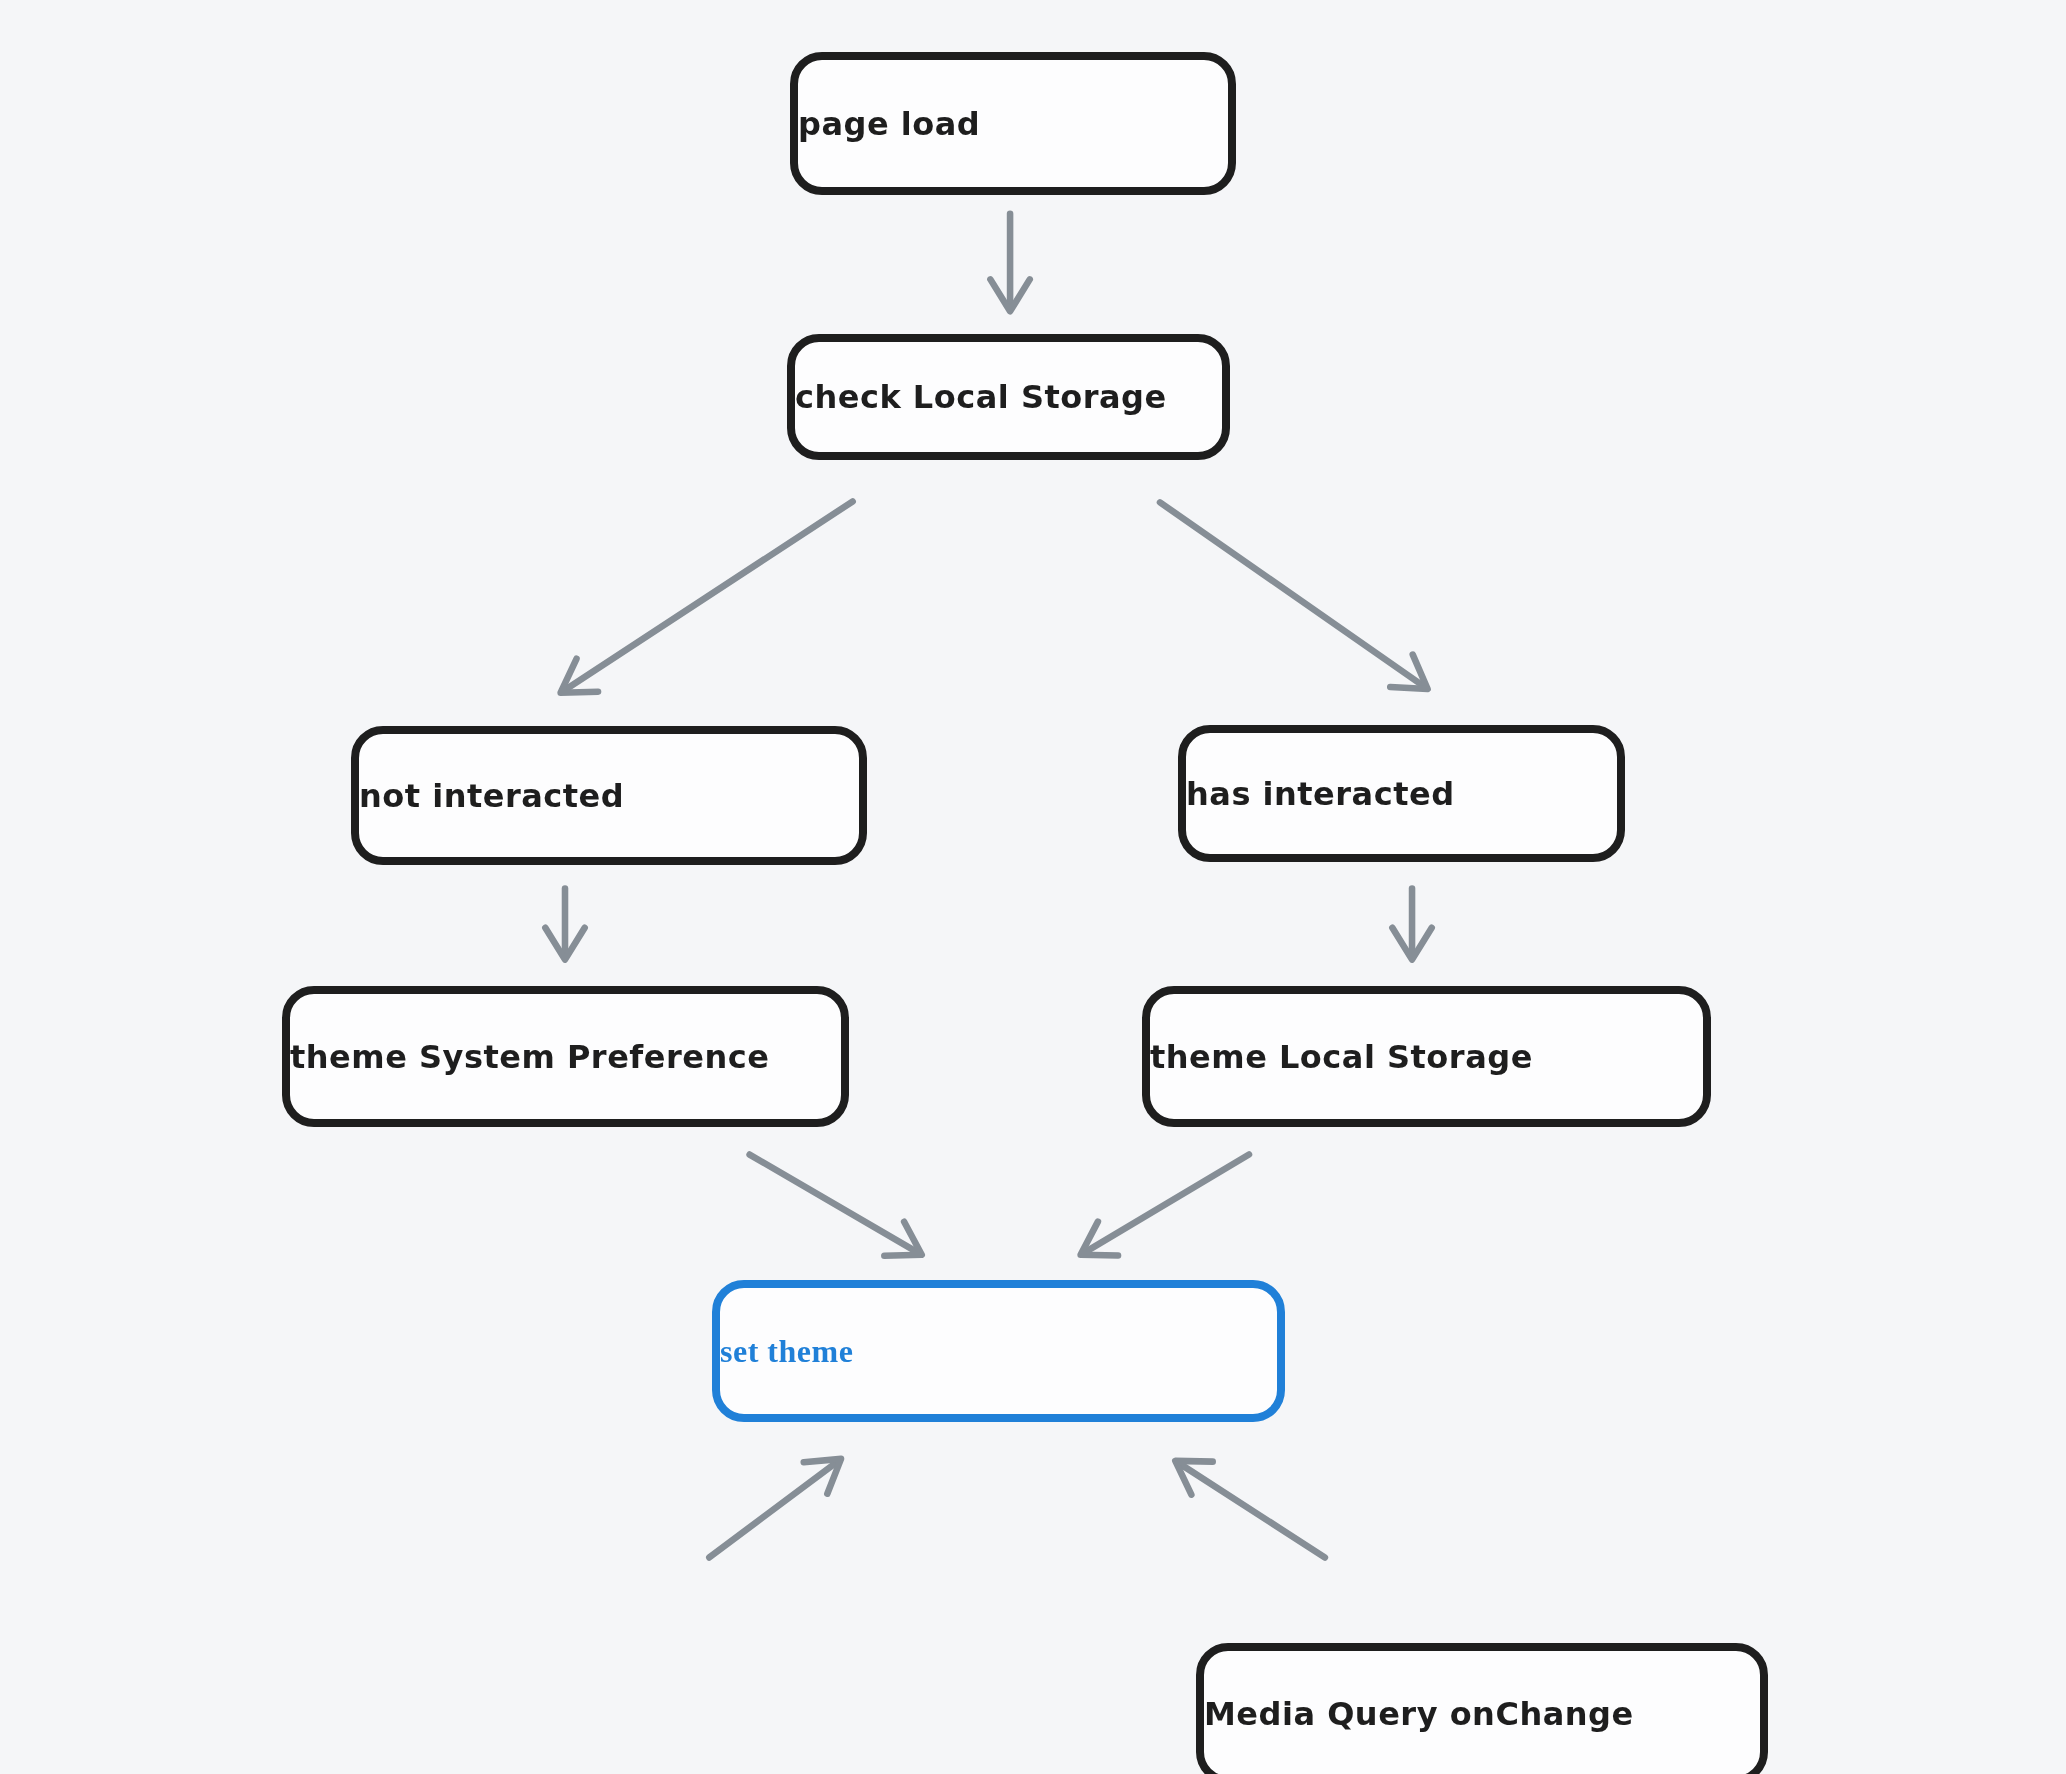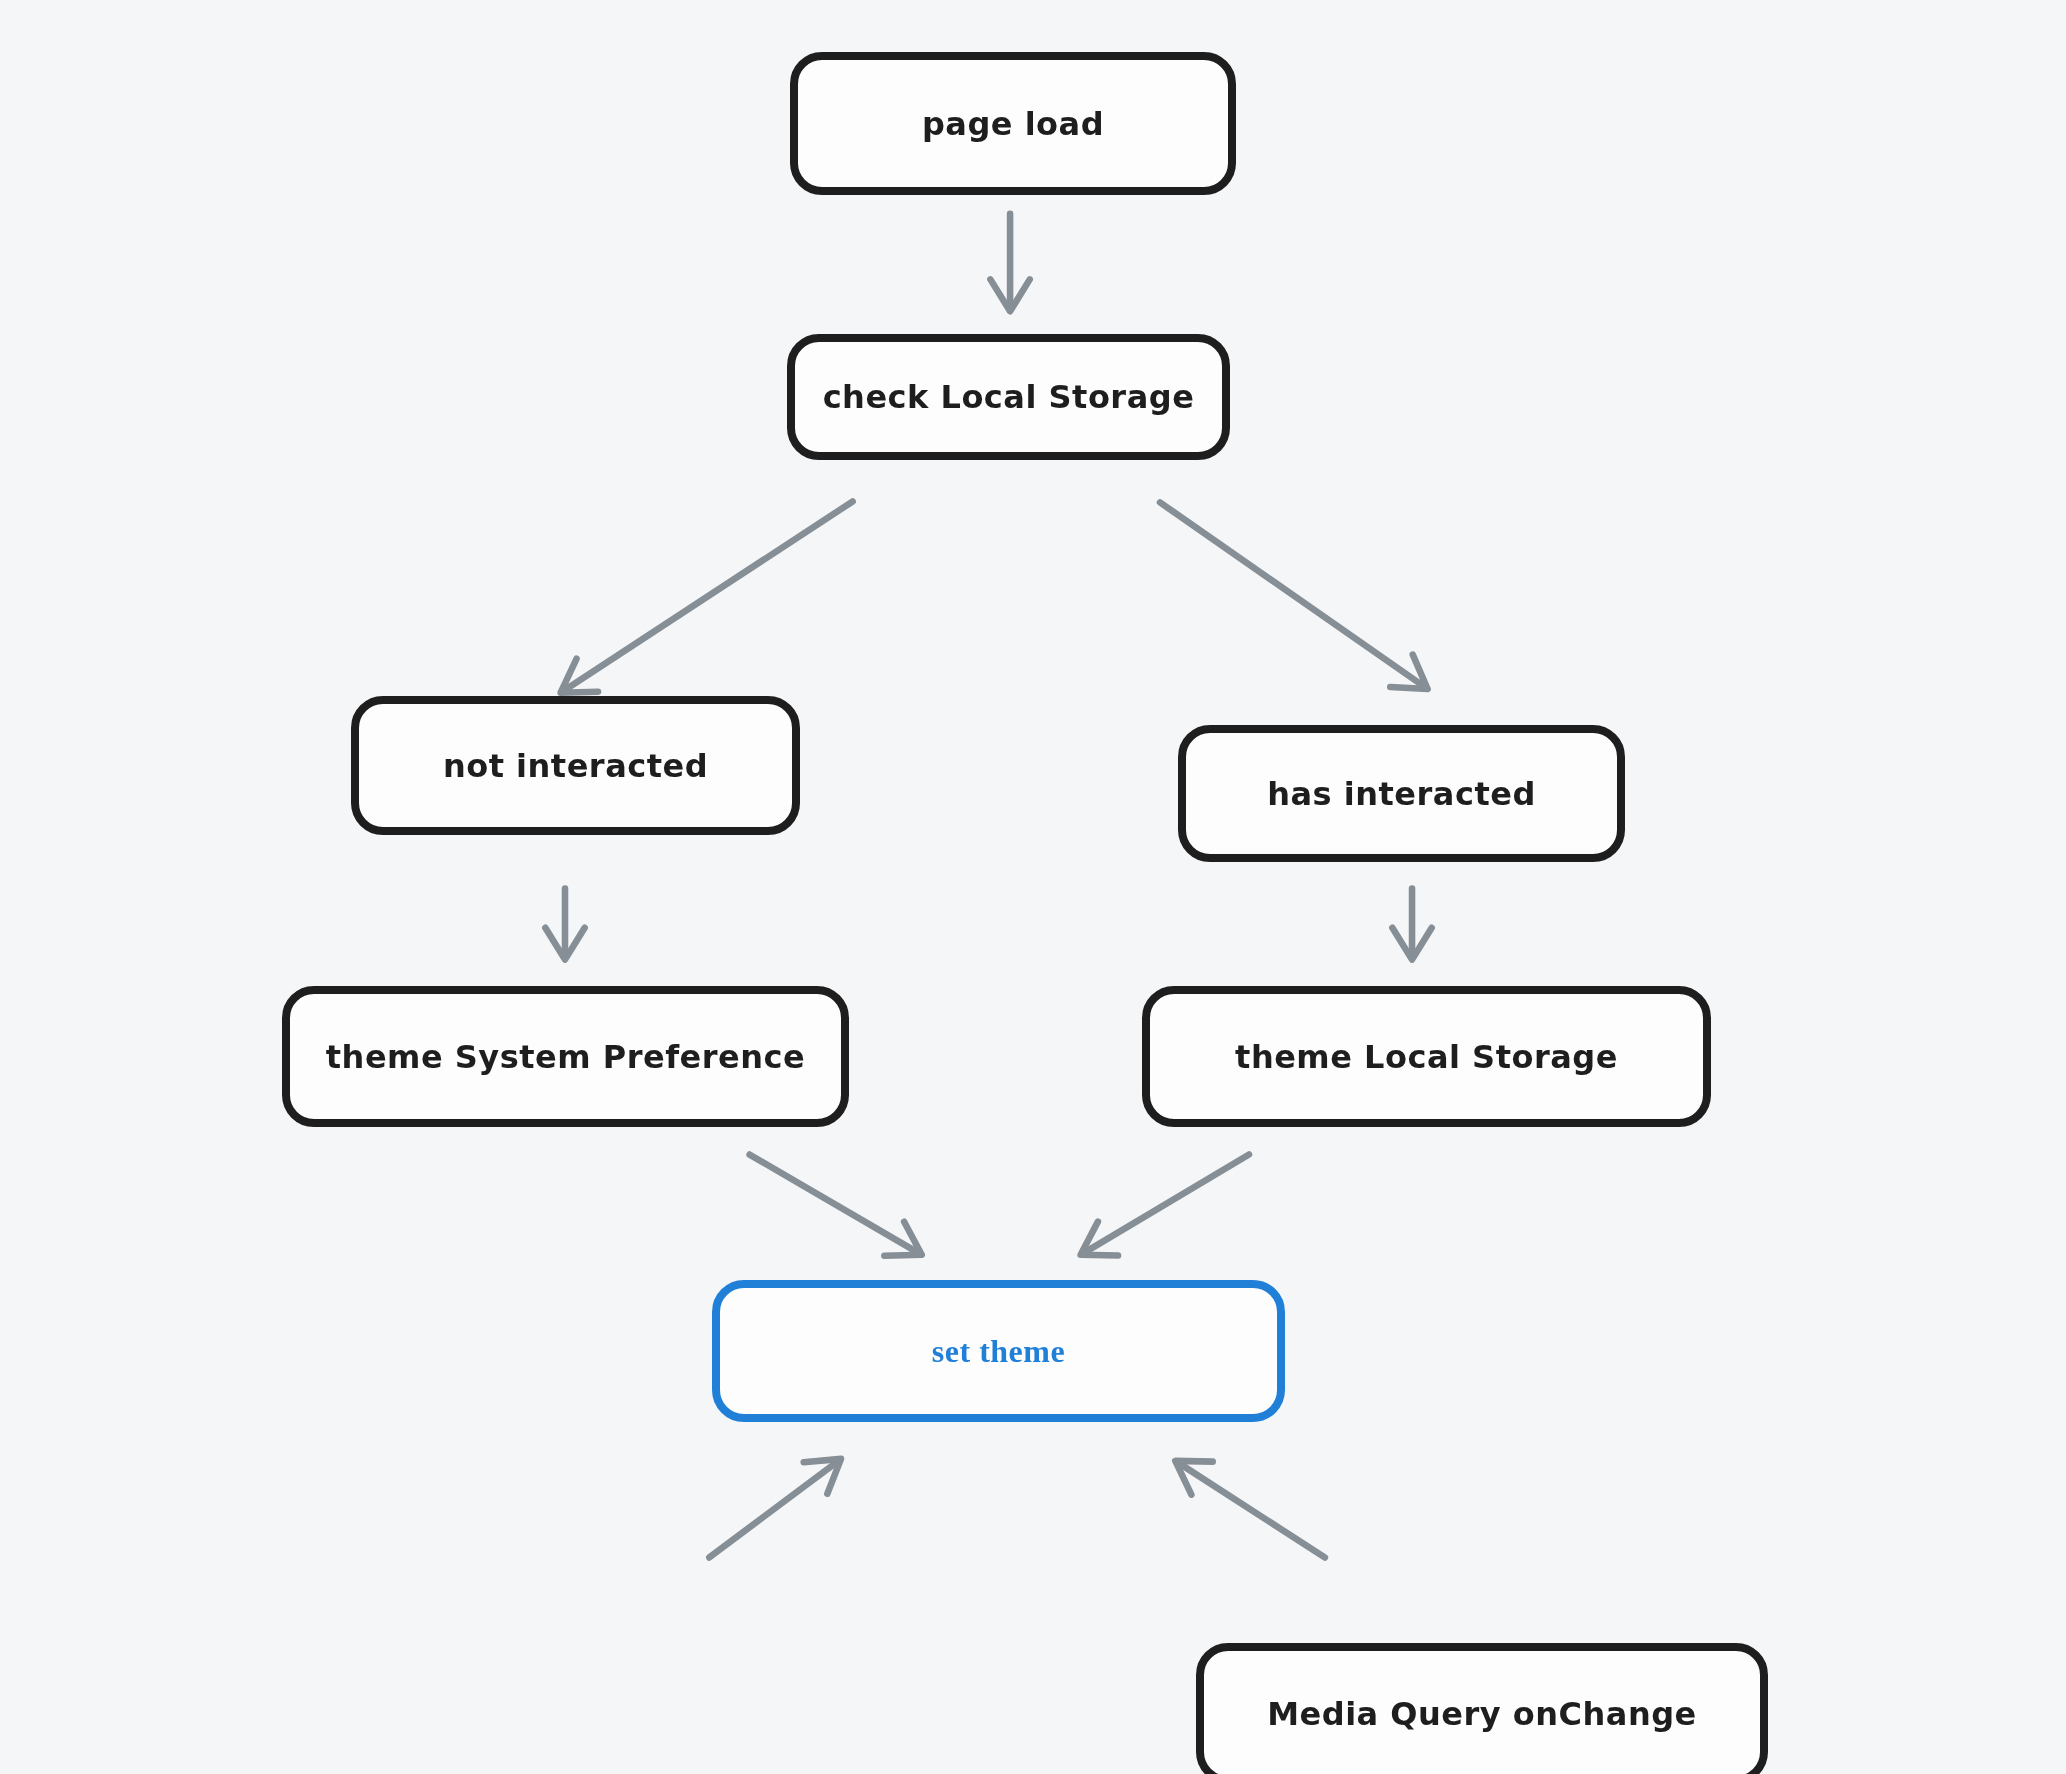--- a/index.html
+++ b/index.html
@@ -23,21 +23,21 @@
   }
   #edges line { pointer-events: stroke; }
   .node {
     position: absolute;
     box-sizing: border-box;
     background: #fdfdfe;
     border: 8.4px solid #1e1e1e;
     border-radius: 32px;
     display: flex;
     align-items: center;
-    justify-content: center;
+    justify-content: flex-start;
     cursor: pointer;
   }
   .node .label {
     font-size: 32px;
     font-weight: 700;
     color: #1e1e1e;
     letter-spacing: 0.5px;
     white-space: nowrap;
     user-select: none;
   }
@@ -74,21 +74,21 @@
   </svg>
 
   <div class="node" style="left:790px; top:52px; width:446px; height:143px">
     <span class="label">page load</span>
   </div>
 
   <div class="node" style="left:787px; top:334px; width:443px; height:126px">
     <span class="label">check Local Storage</span>
   </div>
 
-  <div class="node" style="left:351px; top:696px; width:449px; height:139px">
+  <div class="node" style="left:351px; top:726px; width:516px; height:139px">
     <span class="label">not interacted</span>
   </div>
 
   <div class="node" style="left:1178px; top:725px; width:447px; height:137px">
     <span class="label">has interacted</span>
   </div>
 
   <div class="node" style="left:282px; top:986px; width:567px; height:141px">
     <span class="label">theme System Preference</span>
   </div>

